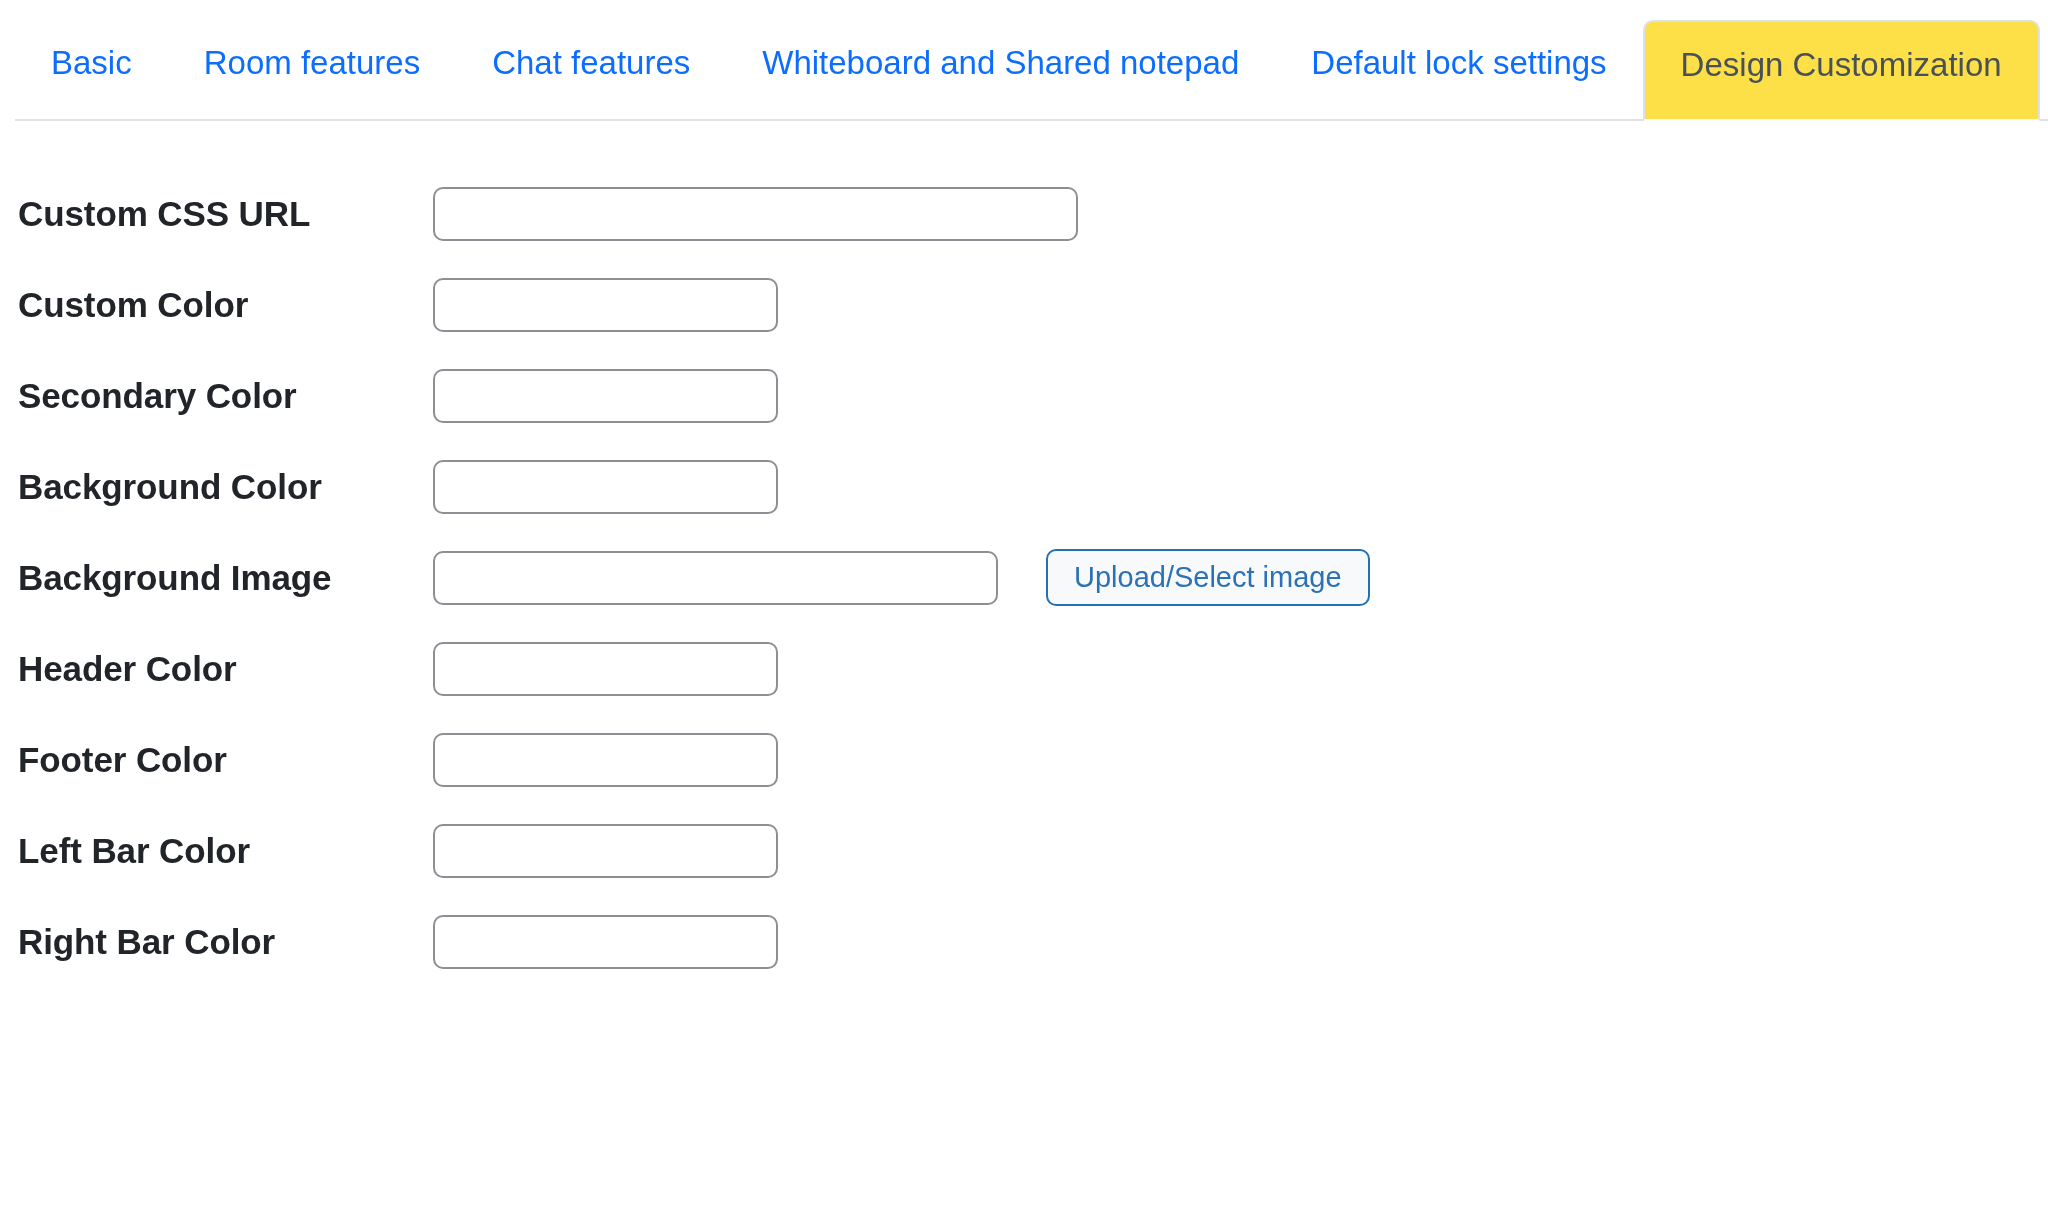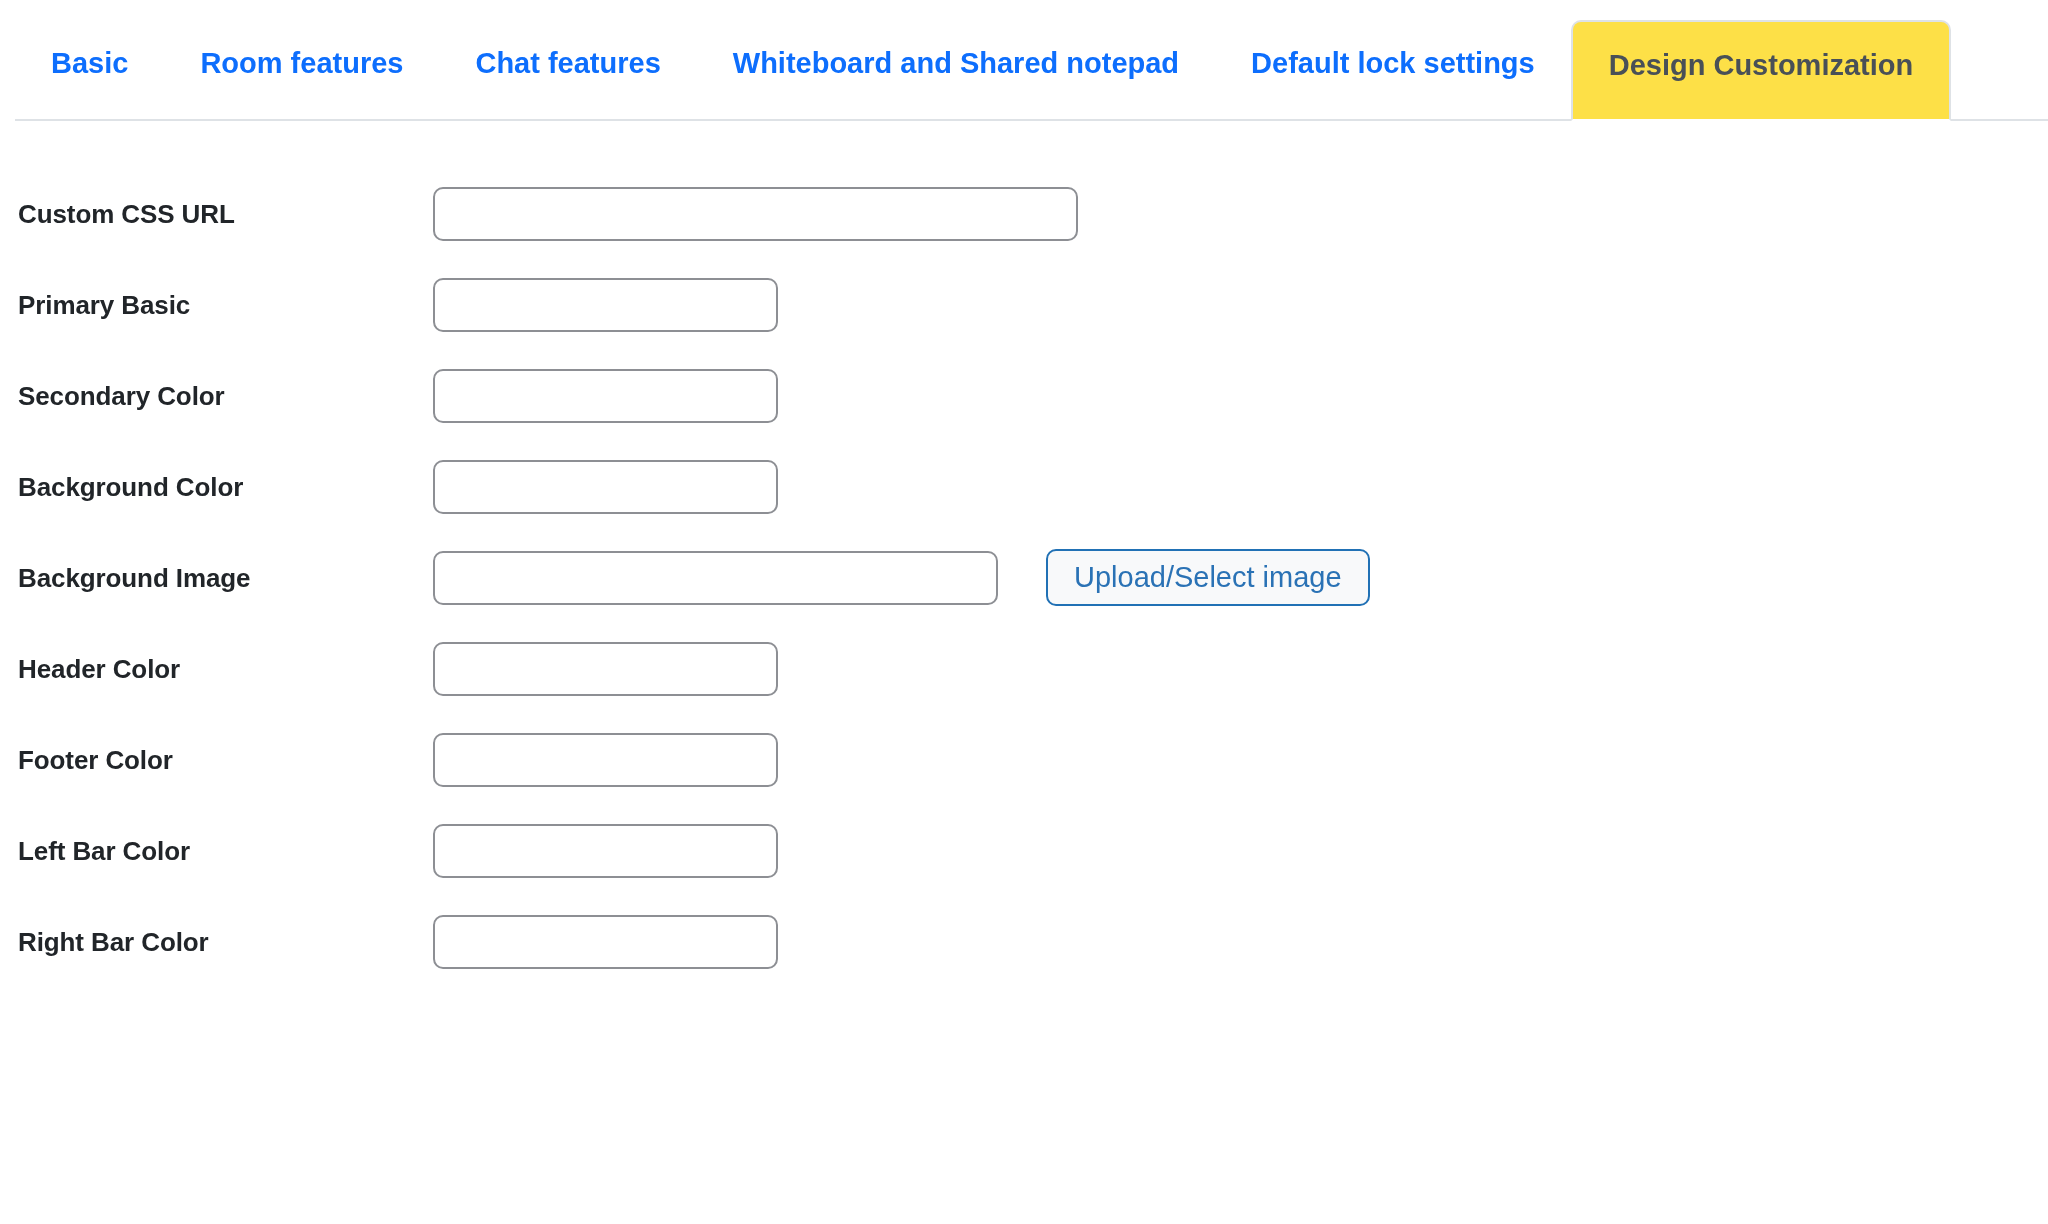--- a/index.html
+++ b/index.html
@@ -39,30 +39,29 @@
     list-style: none;
     margin: 0;
     padding: 0;
   }
   .tab-item {
     display: block;
   }
   .tab-link {
     display: block;
     padding: 0 34px 39px 34px;
-    font-size: 29px;
+    font-size: 33px;
     line-height: 34px;
     color: #0d6efd;
     text-decoration: none;
     white-space: nowrap;
     border: 2px solid transparent;
     border-radius: 10px 10px 0 0;
     background: transparent;
     cursor: pointer;
-    font-weight: bold;
   }
   .tab-item.active .tab-link {
     color: #495057;
     background: #fde047;
     border-color: #dee2e6 #dee2e6 #ffffff;
     padding: 26px 36px 37px 36px;
     position: relative;
     z-index: 2;
     cursor: default;
   }
@@ -76,21 +75,21 @@
     align-items: center;
     height: 91px;
     margin: 0;
   }
   .form-row.first { margin-top: 47px; }
 
   .field-label {
     width: 433px;
     box-sizing: border-box;
     padding-left: 18px;
-    font-size: 26px;
+    font-size: 35px;
     font-weight: bold;
     line-height: 30px;
     color: #212529;
     letter-spacing: -0.1px;
   }
   .field-control {
     display: flex;
     align-items: center;
   }
   .text-input {
@@ -153,21 +152,21 @@
 </nav>
 
 <main class="form-area" id="form-area">
     <div class="form-row first">
       <label class="field-label">Custom CSS URL</label>
       <div class="field-control">
         <input type="text" class="text-input input-wide" placeholder="" style="">
       </div>
     </div>
     <div class="form-row">
-      <label class="field-label">Primary Basic</label>
+      <label class="field-label">Custom Color</label>
       <div class="field-control">
         <input type="text" class="text-input input-color" placeholder="" style="">
       </div>
     </div>
     <div class="form-row">
       <label class="field-label">Secondary Color</label>
       <div class="field-control">
         <input type="text" class="text-input input-color" placeholder="" style="">
       </div>
     </div>

